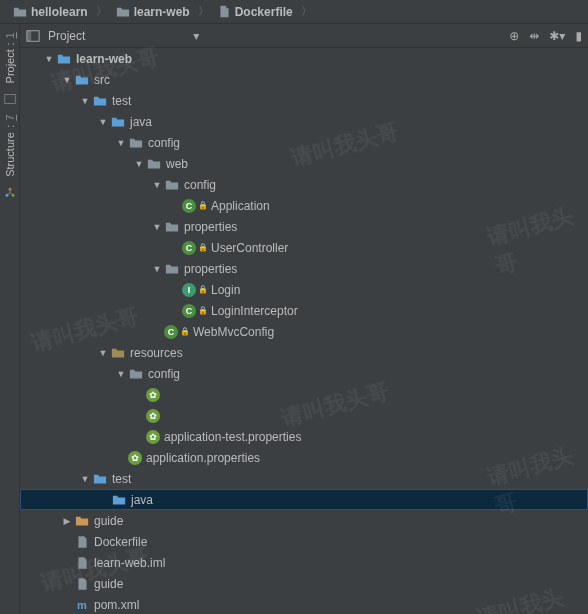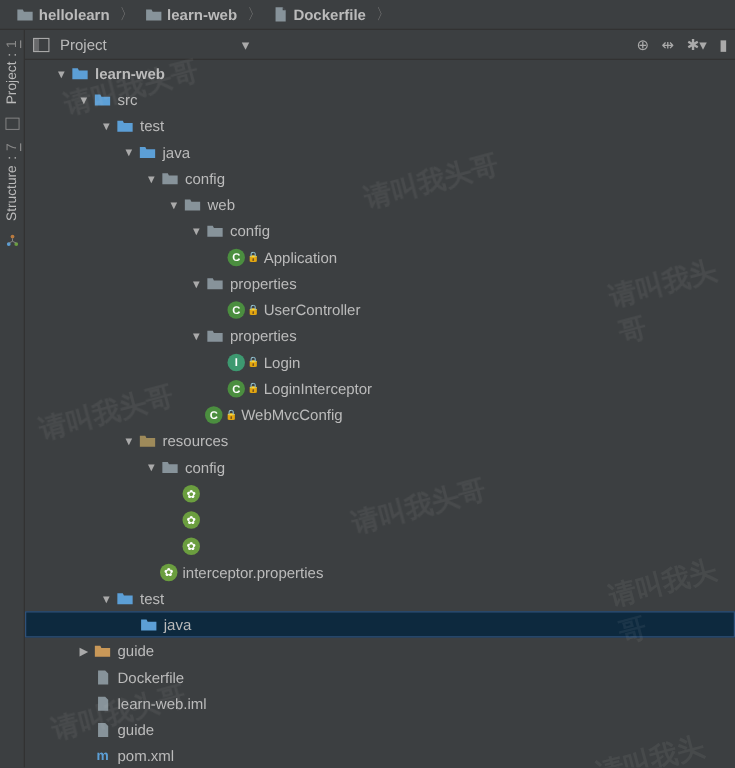--- a/index.html
+++ b/index.html
@@ -362,25 +362,26 @@
       <span class="arrow none"></span>
       <span class="icon prop-icon">✿</span>
     </div>
     <div class="tree-row" style="padding-left: 112px;">
       <span class="arrow none"></span>
       <span class="icon prop-icon">✿</span>
     </div>
     <div class="tree-row" style="padding-left: 112px;">
       <span class="arrow none"></span>
       <span class="icon prop-icon">✿</span>
+      <span class="label">application-test.properties</span>
     </div>
     <div class="tree-row" style="padding-left: 94px;">
       <span class="arrow none"></span>
       <span class="icon prop-icon">✿</span>
-      <span class="label">interceptor.properties</span>
+      <span class="label">application.properties</span>
     </div>
     <div class="tree-row" style="padding-left: 58px;">
       <span class="arrow ">▼</span>
       <span class="icon folder-blue">
         <svg width="14" height="14" viewBox="0 0 16 16">
           <path fill="#5c9fd6" d="M1 3h5l1 2h8v8H1z"></path>
         </svg>
       </span>
       <span class="label">test</span>
     </div>

